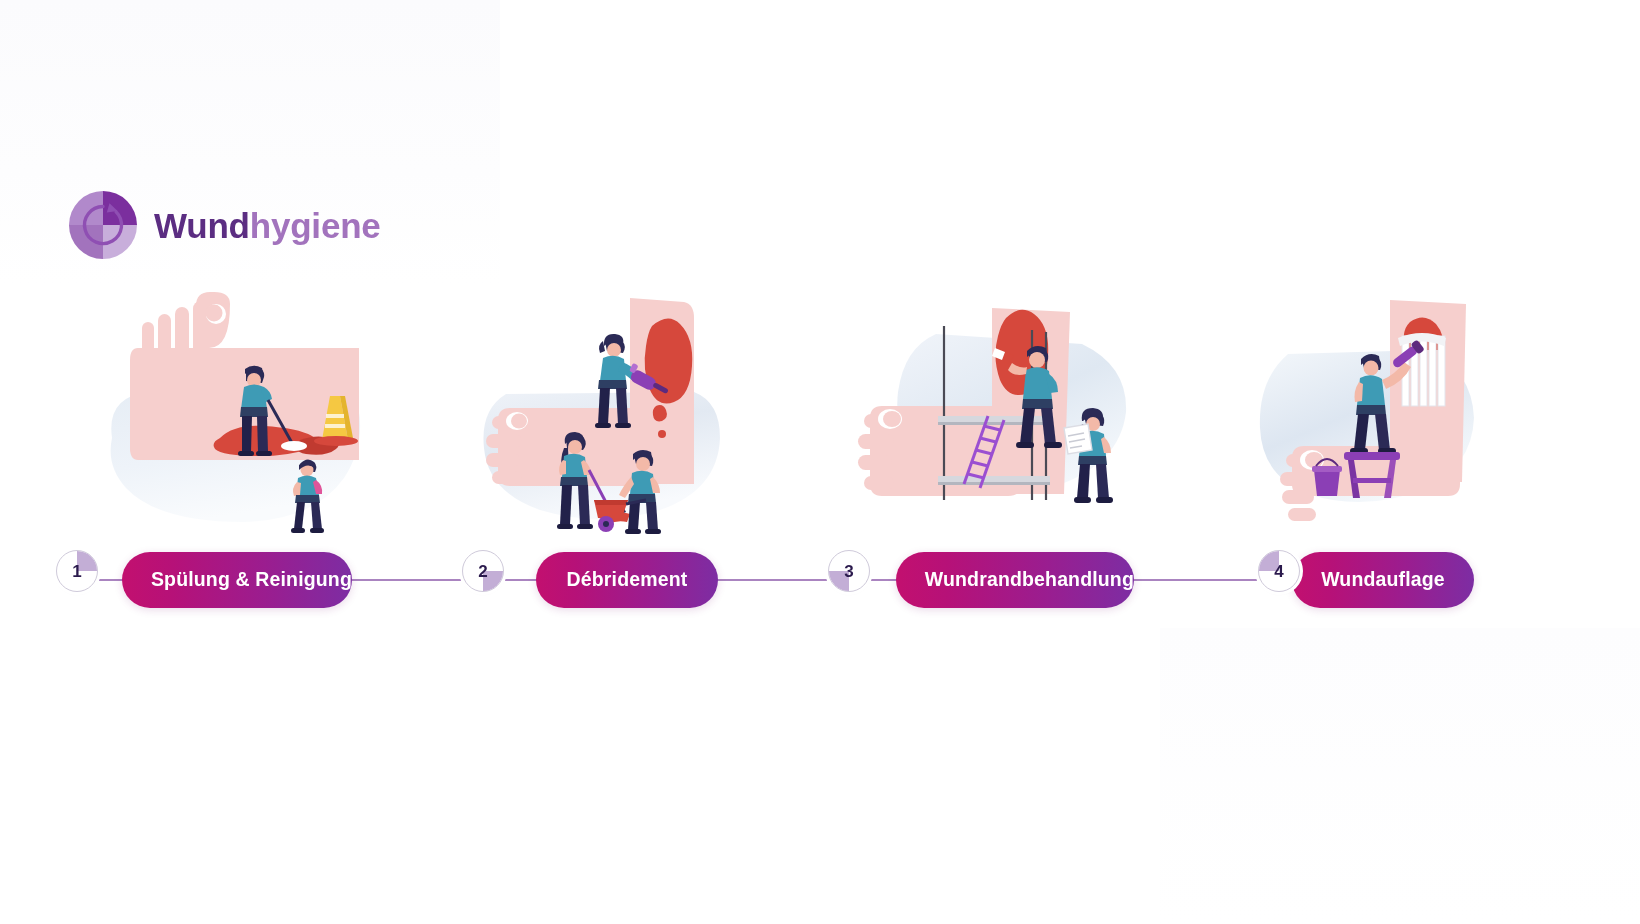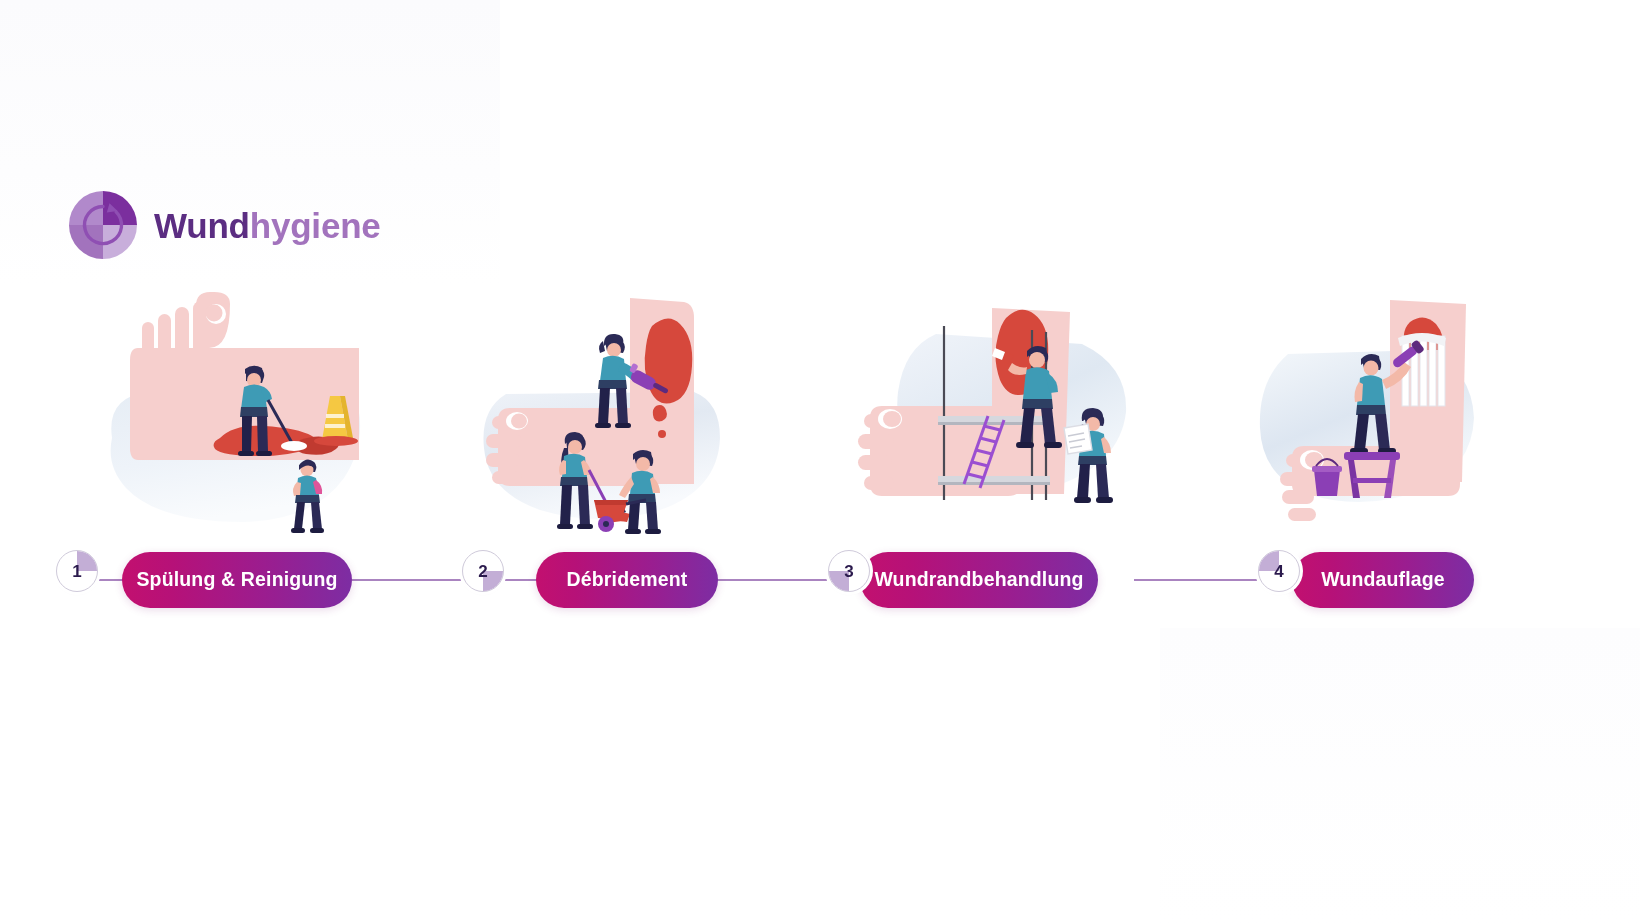--- a/index.html
+++ b/index.html
@@ -148,23 +148,23 @@
     z-index: 2;
   }
   .pill span {
     color: #ffffff;
     font-size: 19.5px;
     font-weight: 700;
     letter-spacing: .15px;
     white-space: nowrap;
     line-height: 1;
   }
-  .p1 { left: 122px;  width: 230px; }
+  .p1 { left: 122px;  width: 230px; justify-content: flex-end; }
   .p2 { left: 536px;  width: 182px; align-items: center; }
-  .p3 { left: 860px;  width: 238px; }
+  .p3 { left: 896px;  width: 238px; justify-content: flex-end; }
   .p4 { left: 1292px; width: 182px; }
 </style>
 </head>
 <body>
 
 <div class="bg-wash"></div>
 <div class="bg-wash-right"></div>
 
 <div class="brand">
   <svg class="brand-mark" viewBox="0 0 70 70">

